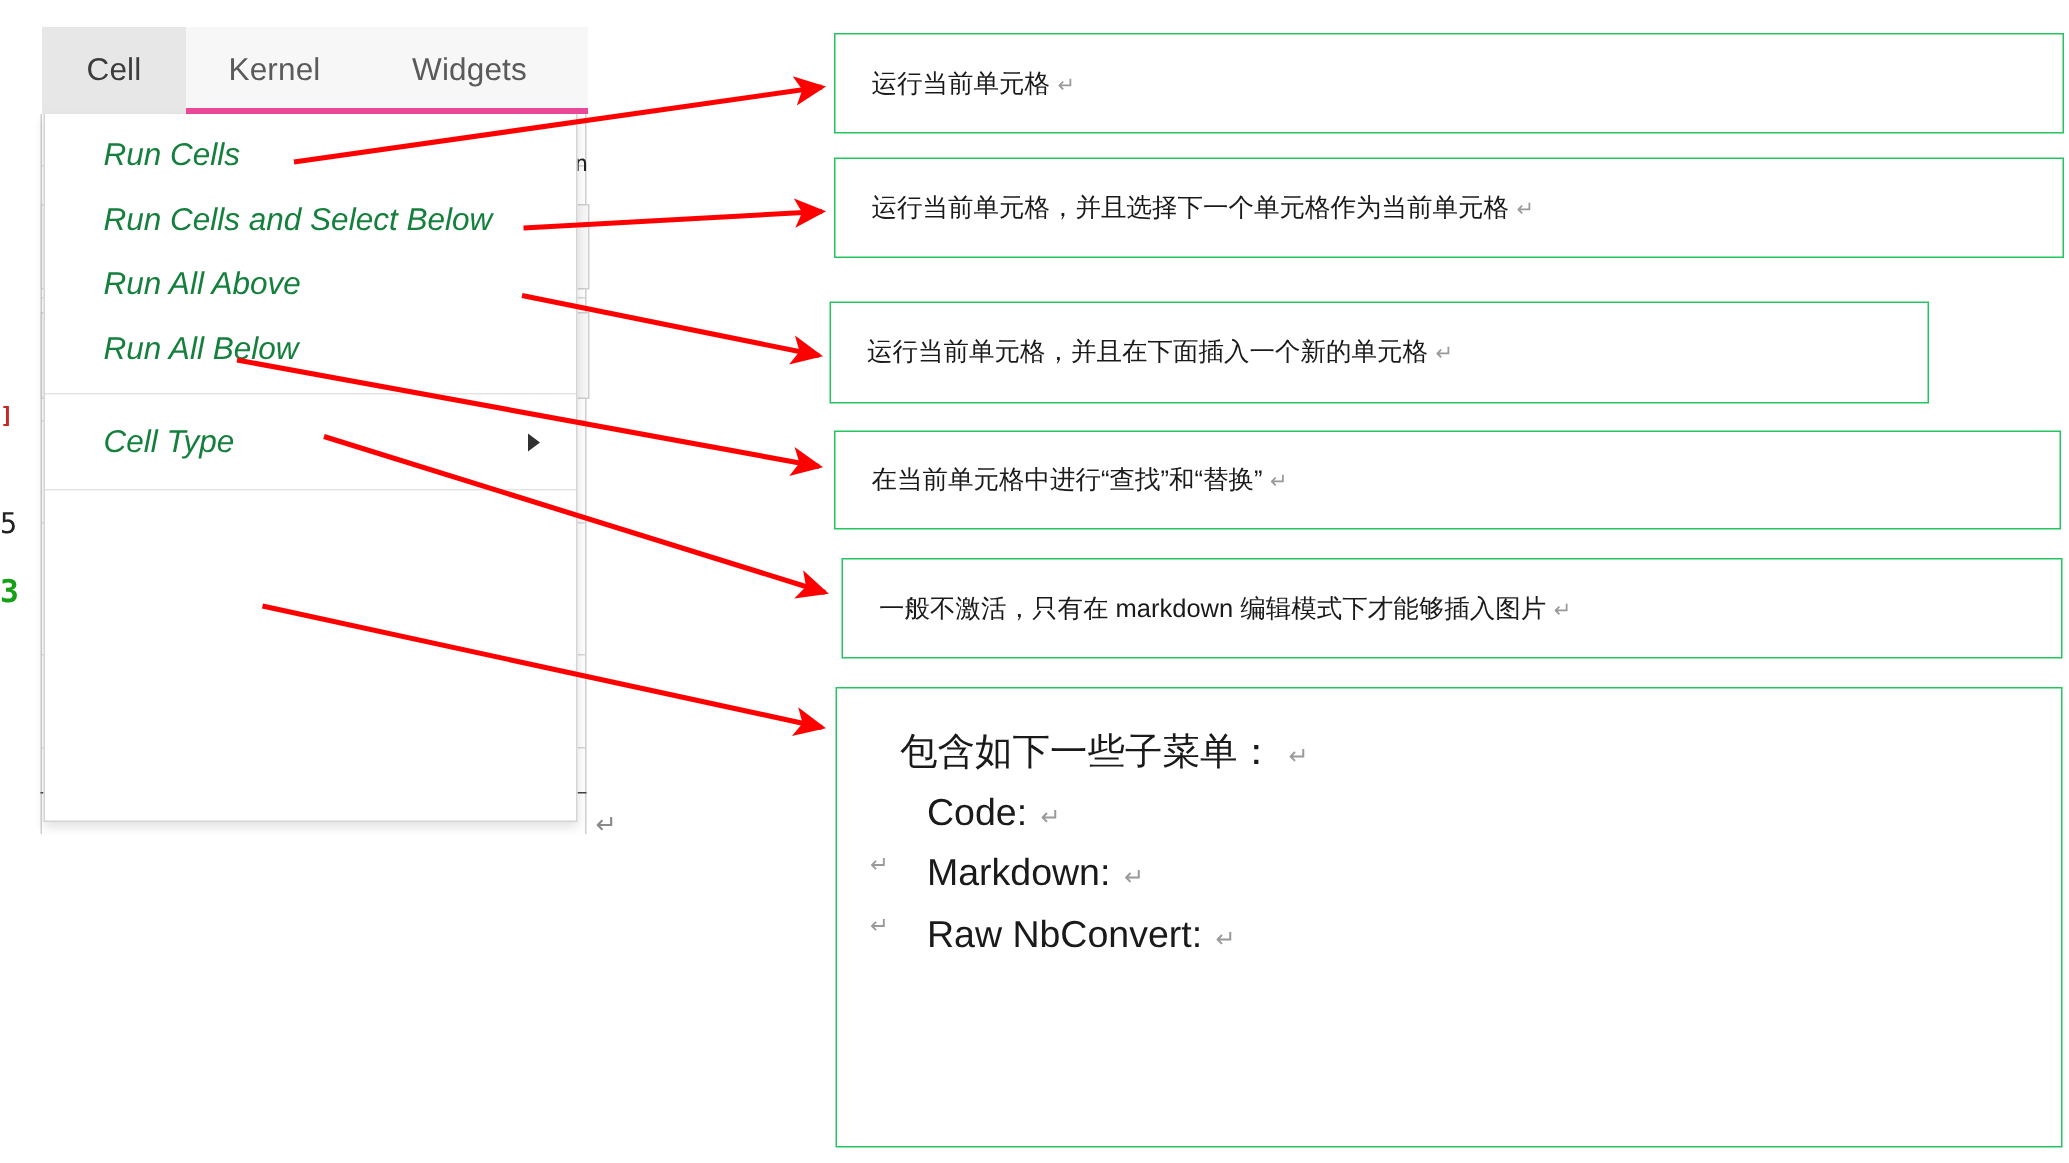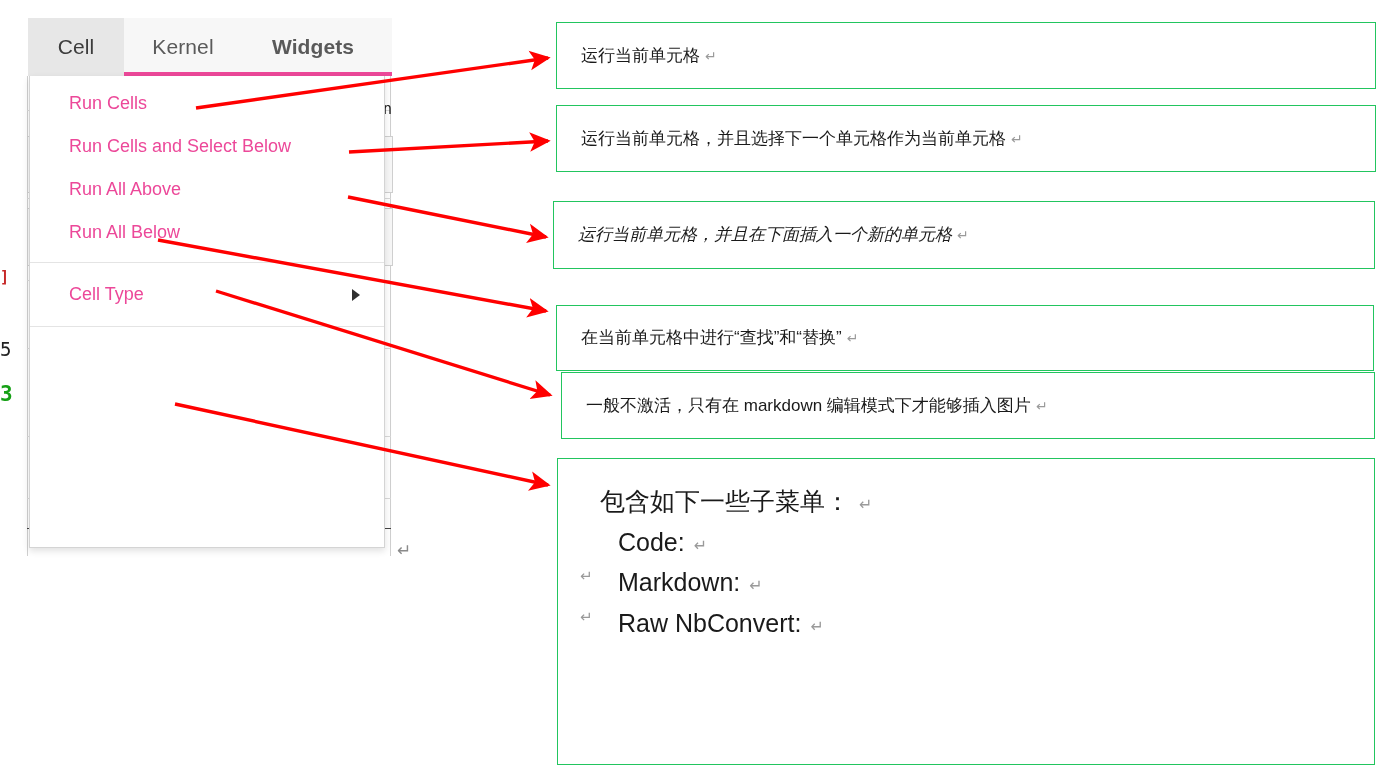--- a/index.html
+++ b/index.html
@@ -91,25 +91,26 @@
     box-sizing: border-box;
     z-index: 5;
   }
   .menu-item {
     position: relative;
     height: 43px;
     display: flex;
     align-items: center;
     padding-left: 39px;
     padding-right: 18px;
-    font-size: 18px;
-    color: #ec4899;
+    font-size: 21px;
+    color: #15803d;
     white-space: nowrap;
     cursor: default;
     box-sizing: border-box;
+    font-style: italic;
   }
   .menu-item .submenu-arrow {
     position: absolute;
     right: 24px;
     width: 0; height: 0;
     border-left: 8px solid #303030;
     border-top: 6px solid transparent;
     border-bottom: 6px solid transparent;
   }
   .menu-sep {
@@ -209,21 +210,21 @@
 
   <div class="nb-frag dark" style="left:383px; top:100px; width:14px;">n</div>
   <div class="nb-frag red" style="left:0px; top:268px; width:12px; font-weight:600;">]:</div>
   <div class="nb-frag dark" style="left:0px; top:338px; width:12px; font-size:19px;">5</div>
   <div class="nb-frag green" style="left:0px; top:382px; width:12px; font-size:21px; font-weight:600;">3</div>
 </div>
 
 <div id="menubar">
   <div class="menubar-tab active" style="left:0px; width:96px;">Cell</div>
   <div class="menubar-tab" style="left:96px; width:118px;">Kernel</div>
-  <div class="menubar-tab" style="left:214px; width:142px;font-weight:bold;">Widgets</div>
+  <div class="menubar-tab" style="left:214px; width:142px;">Widgets</div>
 </div>
 
 <div id="cell-menu">
   <div id="menu-group-run">
     <div class="menu-item">Run Cells</div>
     <div class="menu-item">Run Cells and Select Below</div>
     <div class="menu-item">Run All Above</div>
     <div class="menu-item">Run All Below</div>
   </div>
 
@@ -247,27 +248,27 @@
     <span>运行当前单元格</span><span class="cr">↵</span>
   </div>
 </div>
 
 <div class="callout" id="callout-run-select-below" style="left:556px; top:105px; width:820px; height:67px;">
   <div class="callout-text">
     <span>运行当前单元格，并且选择下一个单元格作为当前单元格</span><span class="cr">↵</span>
   </div>
 </div>
 
-<div class="callout" id="callout-run-insert-below" style="left:553px; top:201px; width:822px; height:68px;font-style:italic;">
+<div class="callout" id="callout-run-insert-below" style="left:553px; top:201px; width:733px; height:68px;">
   <div class="callout-text">
     <span>运行当前单元格，并且在下面插入一个新的单元格</span><span class="cr">↵</span>
   </div>
 </div>
 
-<div class="callout" id="callout-find-replace" style="left:556px; top:287px; width:818px; height:66px;margin-top:18px;">
+<div class="callout" id="callout-find-replace" style="left:556px; top:287px; width:818px; height:66px;">
   <div class="callout-text">
     <span>在当前单元格中进行“查找”和“替换”</span><span class="cr">↵</span>
   </div>
 </div>
 
 <div class="callout" id="callout-insert-image" style="left:561px; top:372px; width:814px; height:67px;">
   <div class="callout-text">
     <span>一般不激活，只有在 markdown 编辑模式下才能够插入图片</span><span class="cr">↵</span>
   </div>
 </div>

